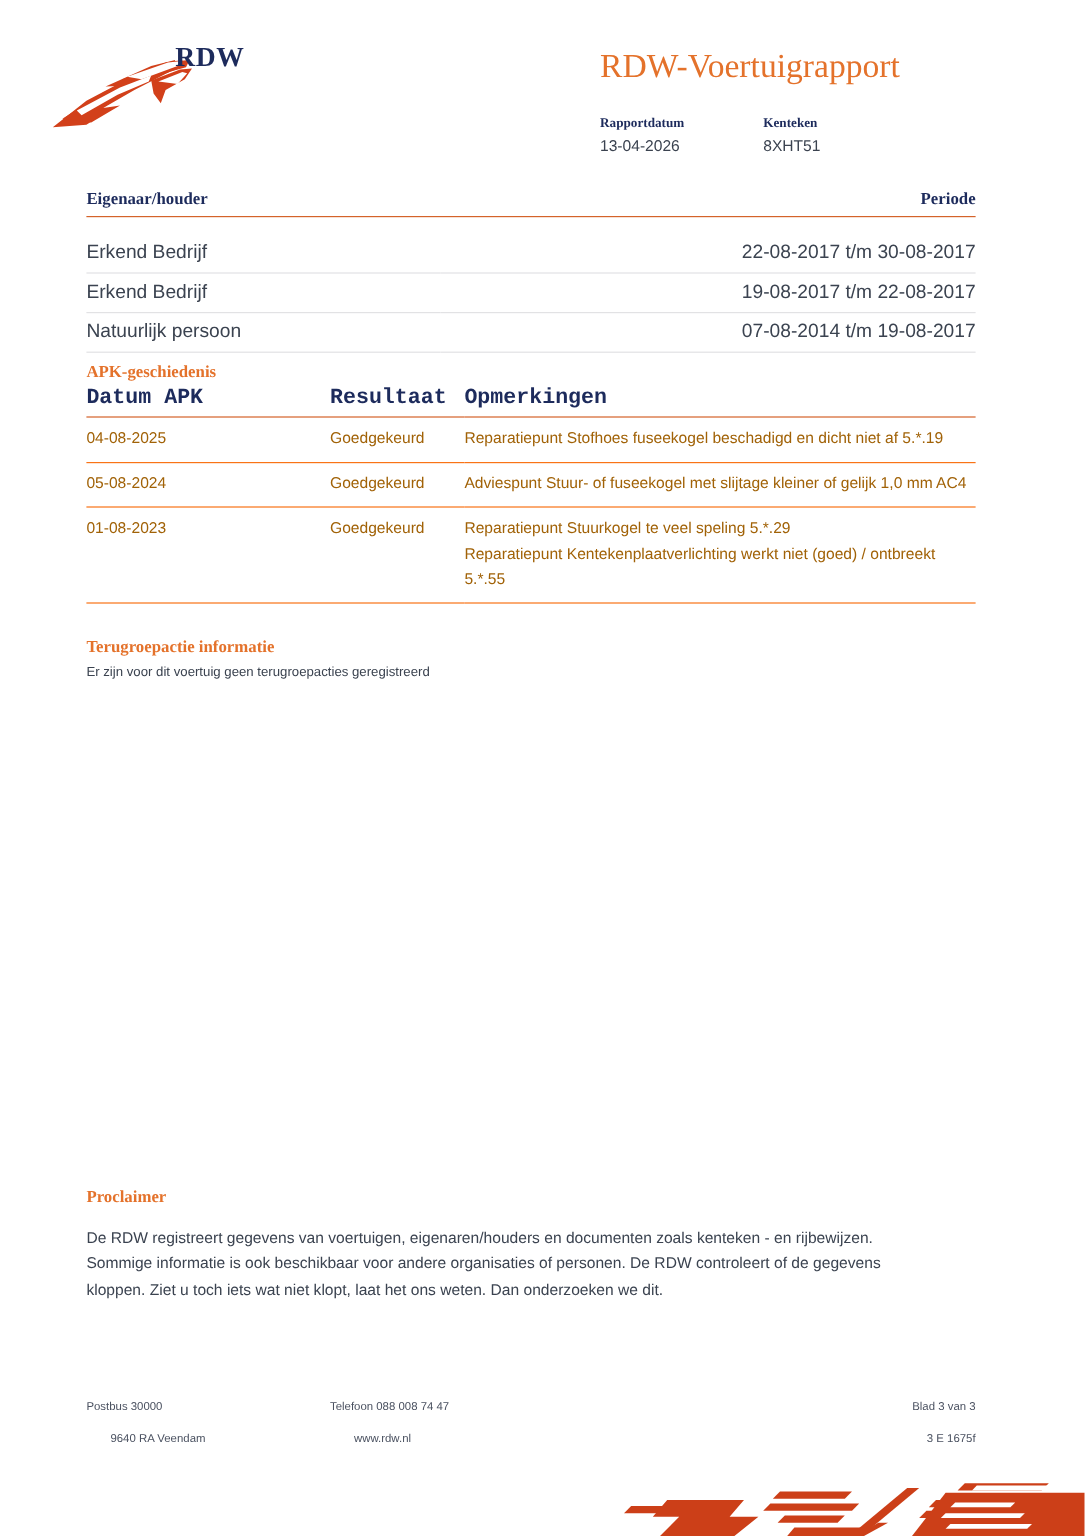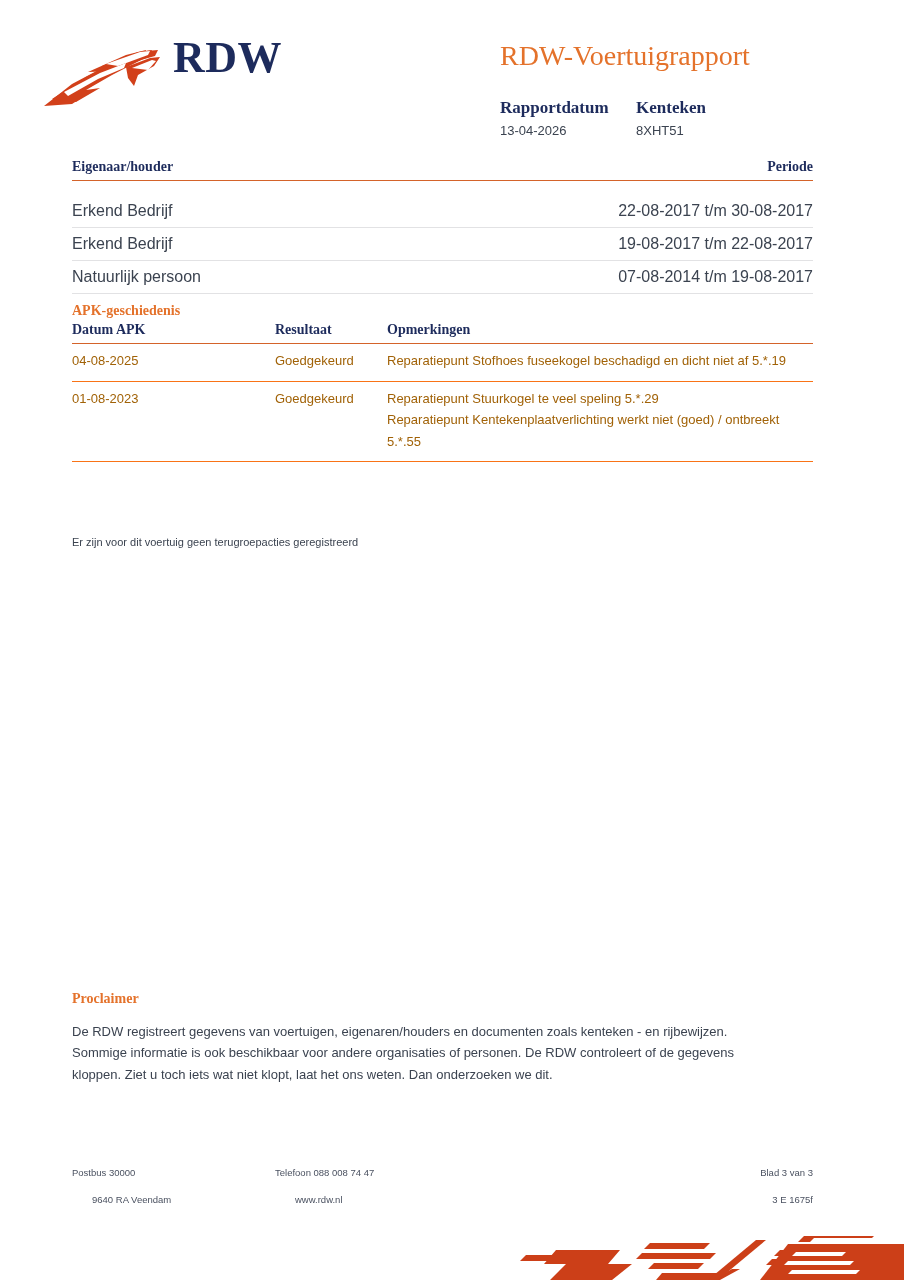--- a/index.html
+++ b/index.html
@@ -31,24 +31,24 @@
   }
   .logo-mark {
     position: absolute;
     left: 42px;
     top: 44px;
     width: 125px;
     height: 68px;
   }
   .logo-word {
     position: absolute;
-    left: 173px;
+    left: 146px;
     top: 36px;
     font-family: "Liberation Serif", serif;
-    font-size: 44px;
+    font-size: 23px;
     font-weight: 700;
     letter-spacing: 0.5px;
     color: #1d2b5c;
     line-height: 1;
   }
   .doc-title {
     position: absolute;
     left: 500px;
     top: 41px;
     font-family: "Liberation Serif", serif;
@@ -63,21 +63,21 @@
     top: 96px;
     display: flex;
   }
   .meta-col {
     display: flex;
     flex-direction: column;
   }
   .meta-col.first { width: 136px; }
   .meta-label {
     font-family: "Liberation Serif", serif;
-    font-size: 17px;
+    font-size: 11px;
     font-weight: 700;
     color: #1d2b5c;
     line-height: 1.45;
     white-space: nowrap;
   }
   .meta-value {
     font-size: 13px;
     color: #3b4350;
     line-height: 1.55;
     white-space: nowrap;
@@ -129,22 +129,22 @@
     white-space: nowrap;
   }
 
   
   .apk-table {
     width: 100%;
     border-collapse: collapse;
     table-layout: fixed;
   }
   .apk-table th {
-    font-family: Liberation Serif, serif;
-    font-size: 14px;
+    font-family: Liberation Mono, monospace;
+    font-size: 18px;
     font-weight: 700;
     color: #1d2b5c;
     text-align: left;
     padding: 2px 0 5px 0;
     border-bottom: 1.6px solid #d4632a;
   }
   .apk-table td {
     font-size: 13px;
     color: #a16207;
     line-height: 1.65;
@@ -279,32 +279,40 @@
       </thead>
       <tbody>
         <tr>
           <td class="col-date">04-08-2025</td>
           <td class="col-result">Goedgekeurd</td>
           <td class="col-remarks">
             <span class="remark-line">Reparatiepunt Stofhoes fuseekogel beschadigd en dicht niet af 5.*.19</span>
           </td>
         </tr>
         <tr>
+          <td class="col-date">05-08-2024</td>
+          <td class="col-result">Goedgekeurd</td>
+          <td class="col-remarks">
+            <span class="remark-line">Adviespunt Stuur- of fuseekogel met slijtage kleiner of gelijk 1,0 mm AC4</span>
+          </td>
+        </tr>
+        <tr>
           <td class="col-date">01-08-2023</td>
           <td class="col-result">Goedgekeurd</td>
           <td class="col-remarks">
             <span class="remark-line">Reparatiepunt Stuurkogel te veel speling 5.*.29</span>
             <span class="remark-line">Reparatiepunt Kentekenplaatverlichting werkt niet (goed) / ontbreekt 5.*.55</span>
           </td>
         </tr>
       </tbody>
     </table>
   </div>
 
   <div class="section" style="top:531px;">
+    <div class="sec-head orange">Terugroepactie informatie</div>
     <div class="body-text">Er zijn voor dit voertuig geen terugroepacties geregistreerd</div>
   </div>
 
   <div class="section" style="top:990px;">
     <div class="sec-head orange">Proclaimer</div>
     <div class="disclaimer-body">De RDW registreert gegevens van voertuigen, eigenaren/houders en documenten zoals kenteken - en rijbewijzen. Sommige informatie is ook beschikbaar voor andere organisaties of personen. De RDW controleert of de gegevens kloppen. Ziet u toch iets wat niet klopt, laat het ons weten. Dan onderzoeken we dit.</div>
   </div>
 
   <div class="footer">
     <div class="footer-row">

